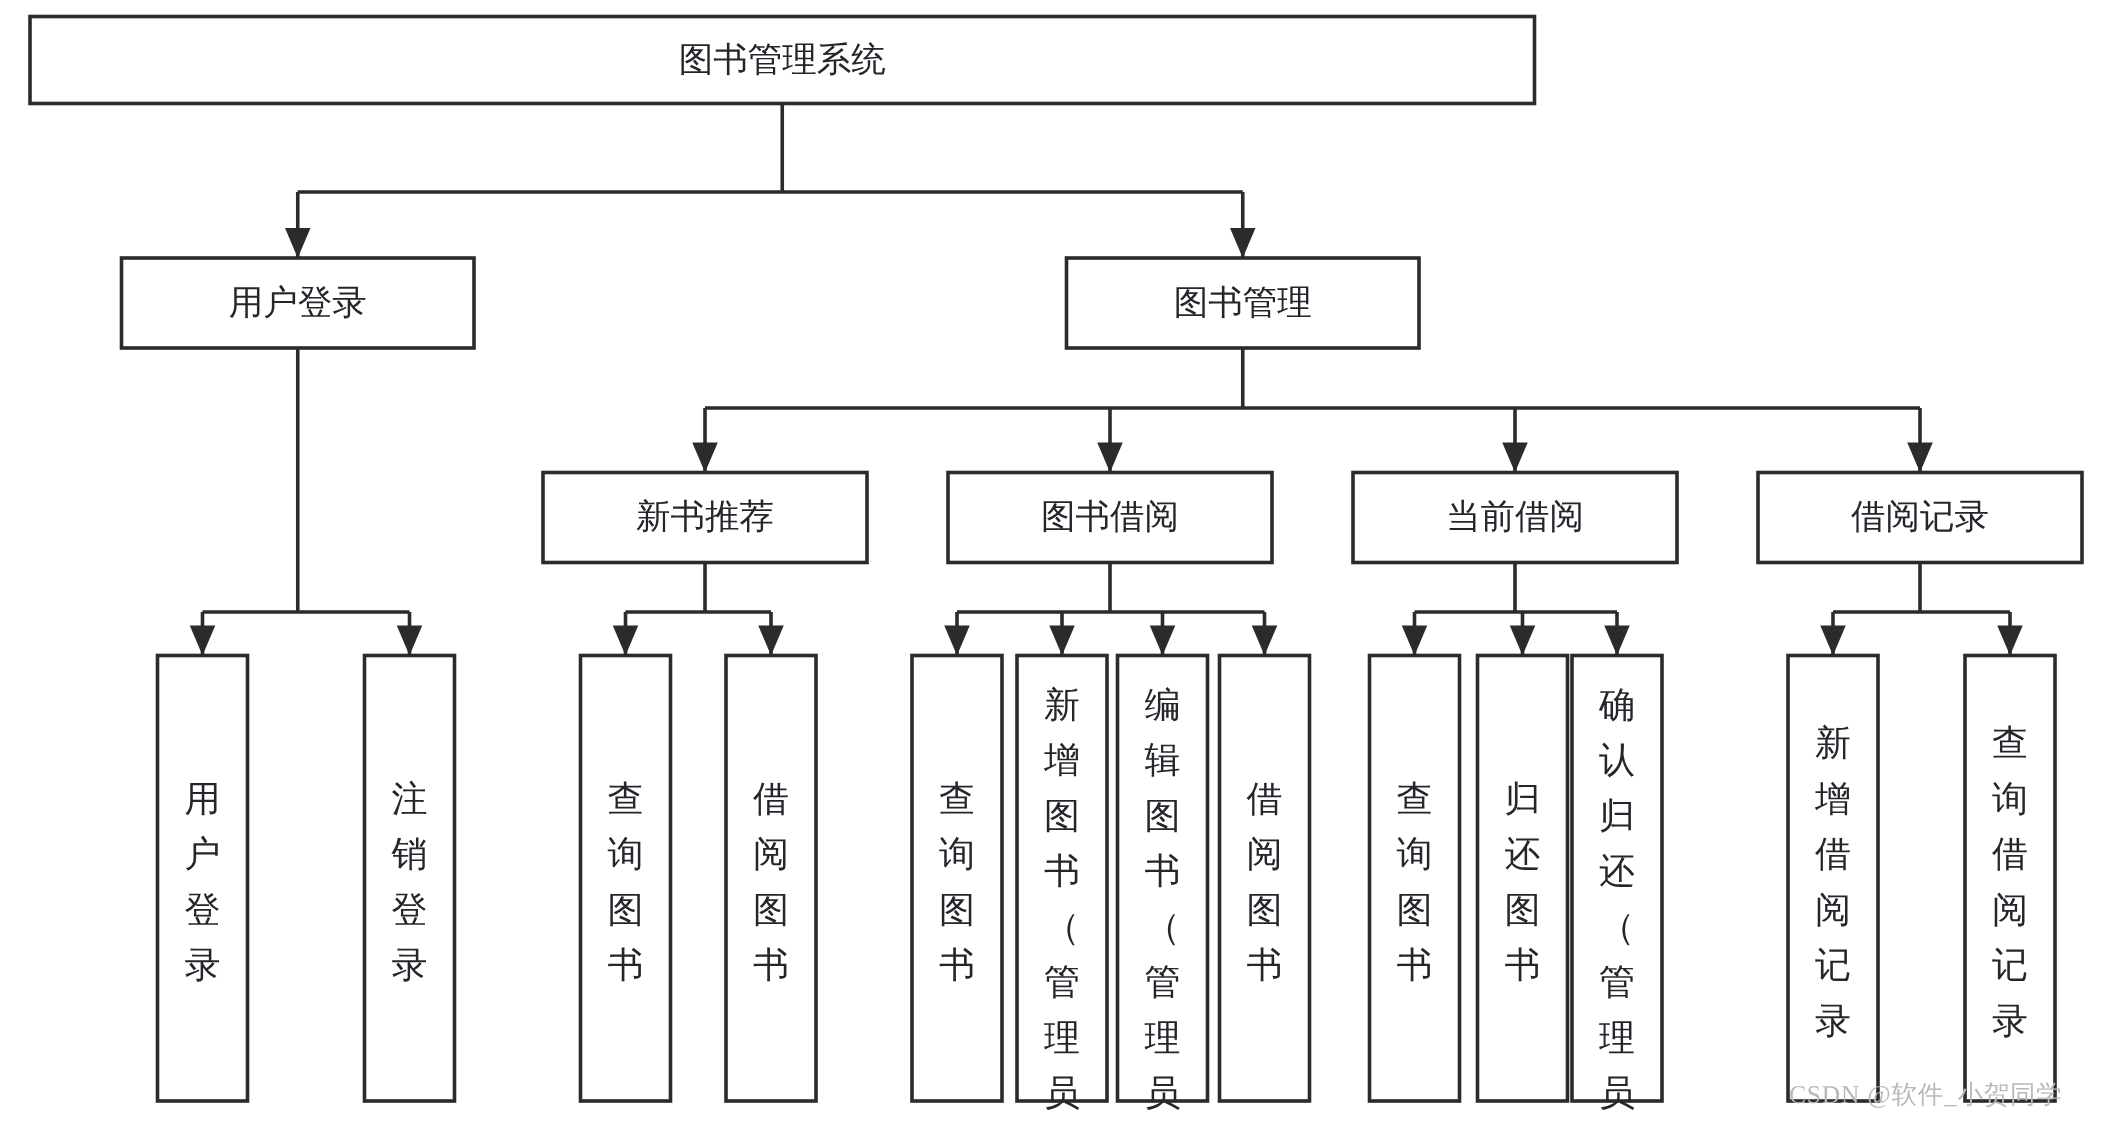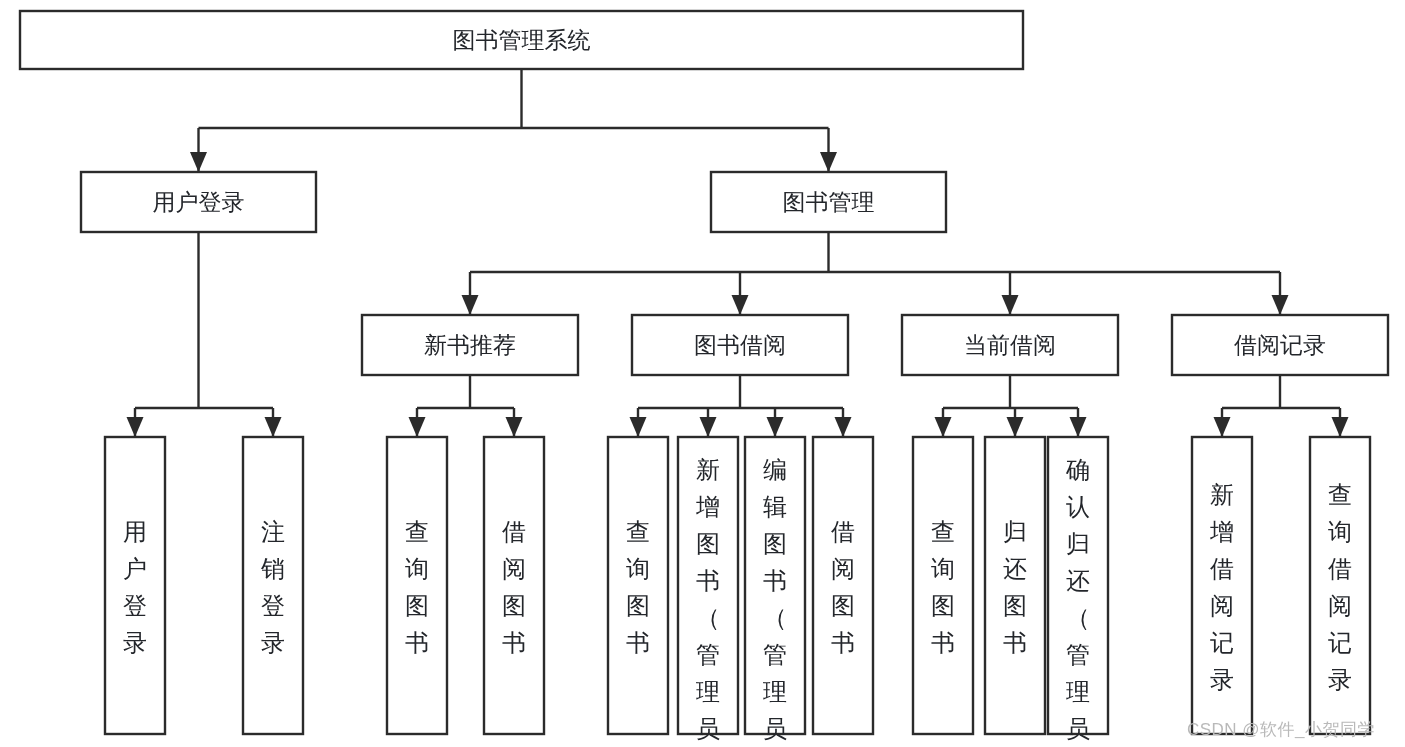--- a/index.html
+++ b/index.html
@@ -51,21 +51,21 @@
     stroke-linecap: butt;
   }
   .arrow-head {
     fill: #2b2b2b;
     stroke: none;
   }
   .watermark {
     position: absolute;
     right: 12px;
     bottom: 6px;
-    font-family: Liberation Sans, sans-serif;
+    font-family: Liberation Serif, serif;
     font-size: 17px;
     color: #b9b9b9;
     white-space: nowrap;
     pointer-events: none;
     letter-spacing: 0.5px;
   }
 </style>
 </head>
 <body>
 

